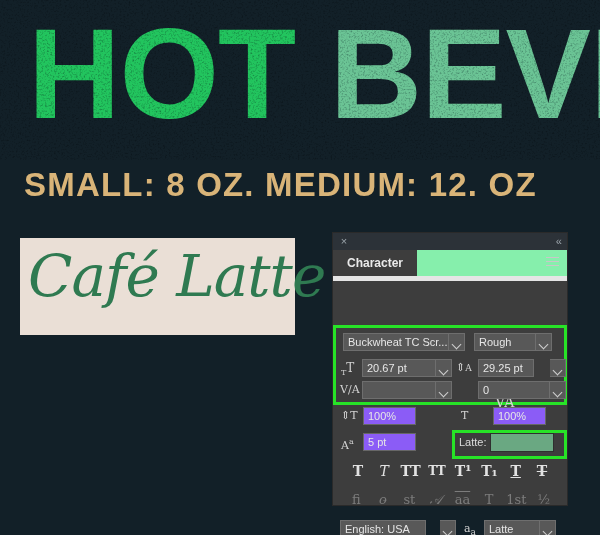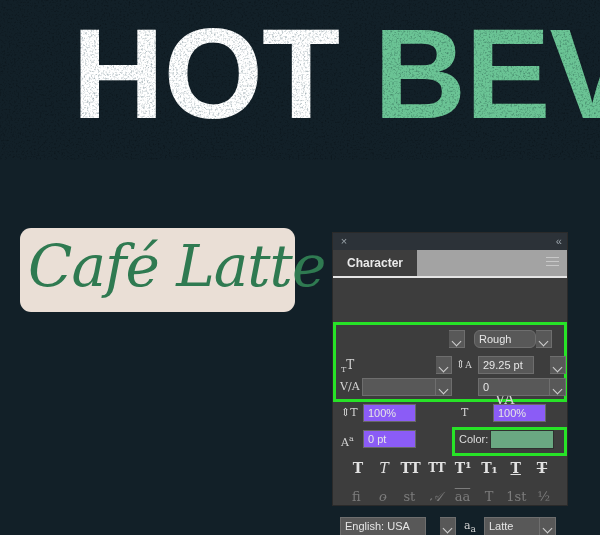--- a/index.html
+++ b/index.html
@@ -52,25 +52,24 @@
     font-weight: bold;
     font-size: 33px;
     letter-spacing: 1.2px;
     color: #d9b478;
     white-space: nowrap;
   }
 
   .artboard {
     position: absolute;
     left: 20px;
-    top: 228px;
+    top: 238px;
     width: 275px;
-    height: 84px;
+    height: 97px;
     background: #eadfd6;
-    border-radius: 11px;
   }
   .artboard .script {
     position: absolute;
     left: 8px;
     top: 4px;
     width: 268px;
     height: 90px;
     font-family: "DejaVu Serif", serif;
     font-style: italic;
     font-size: 58px;
@@ -103,22 +102,22 @@
     cursor: default;
   }
   .panel-titlebar .tb-collapse {
     position: absolute; right: 6px; top: 1px;
     color: #9aa3aa; font-size: 11px; line-height: 14px;
     letter-spacing: -1px;
   }
   .panel-tabbar {
     position: relative;
     height: 26px;
-    background: #a3a3a3;
-    border-bottom: 2px solid #e5e5e5;
+    background: #86efac;
+    border-bottom: 5px solid #e5e5e5;
   }
   .panel-tabbar .tab {
     position: absolute;
     left: 0; top: 0;
     height: 26px;
     padding: 0 14px;
     line-height: 26px;
     background: #3d3d3d;
     color: #eaeaea;
     font-size: 12px;
@@ -226,33 +225,34 @@
     border: 1px solid #2f2f2f;
   }
   sup, sub { font-size: 8px; }
 </style>
 </head>
 <body>
 
 <div id="canvas" style="background: rgb(18, 32, 40);">
 
   <div class="headline">
-    <span class="w1" style="color: #ffffff; margin-left: 44px;">HOT</span><span>&nbsp;</span><span class="w2" style="color: rgb(107, 196, 149);">BEVERA</span>
+    <span class="w1" style="color: #22c55e;">HOT</span><span>&nbsp;</span><span class="w2" style="color: rgb(107, 196, 149);">BEVERA</span>
   </div>
 
   <svg class="grain" viewBox="0 0 600 160" preserveAspectRatio="none">
     <defs>
       <filter id="speck">
         <feTurbulence type="fractalNoise" baseFrequency="0.55" numOctaves="4" seed="7"></feTurbulence>
         <feColorMatrix type="matrix" values="0 0 0 0 0.07  0 0 0 0 0.13  0 0 0 0 0.16  0 0 0 -2.2 1.15"></feColorMatrix>
       </filter>
     </defs>
     <rect x="0" y="0" width="600" height="160" filter="url(#speck)"></rect>
   </svg>
 
+  <div class="subhead" style="color: rgb(217, 180, 120);">SMALL: 8 OZ. MEDIUM: 12. OZ</div>
 
   <div class="artboard" style="background: rgb(234, 223, 214);">
     <div class="script" style="color: rgb(47, 122, 81);">Café Latte</div>
   </div>
 
   <div id="panel">
 
     <div class="panel-titlebar">
       <div class="tb-close">×</div>
       <div class="tb-collapse">‹‹</div>
@@ -265,27 +265,29 @@
           <i></i>
           <i></i>
         </div>
     </div>
 
     <div class="panel-body">
 
       <div class="anno" id="anno-top" style="border-color: rgb(39, 227, 39);"></div>
       <div class="anno" id="anno-color" style="border-color: rgb(39, 227, 39);"></div>
 
+      <div class="field" style="left:10px; top:52px; width:106px;">Buckwheat TC Scr...</div>
       <div class="caret" style="left:116px; top:52px;"></div>
 
-      <div class="field" style="left:141px; top:52px; width:62px;border-radius:6px;">Rough</div>
+      <div class="field" style="left:141px; top:52px; width:62px;">Rough</div>
       <div class="caret" style="left:203px; top:52px;"></div>
 
       <div class="glyph" style="left:8px; top:78px;">
         <sub>T</sub>T</div>
+      <div class="field" style="left:29px; top:78px; width:74px;">20.67 pt</div>
       <div class="caret" style="left:103px; top:78px;"></div>
 
       <div class="glyph" style="left:123px; top:78px; font-size:11px;">⇕<span style="font-size:9px;">A<br></span></div>
       <div class="field" style="left:145px; top:78px; width:56px;">29.25 pt</div>
       <div class="caret" style="left:217px; top:78px;"></div>
 
       <div class="glyph" style="left:7px; top:100px; font-size:11px;">V/A</div>
       <div class="field" style="left:29px; top:100px; width:74px;"></div>
       <div class="caret" style="left:103px; top:100px;"></div>
 
@@ -293,23 +295,23 @@
       <div class="field" style="left:145px; top:100px; width:72px;">0</div>
       <div class="caret" style="left:217px; top:100px;"></div>
 
       <div class="glyph" style="left:8px; top:126px; font-size:11px;">⇕T</div>
       <div class="field ro" style="left:30px; top:126px; width:53px;">100%</div>
 
       <div class="glyph" style="left:128px; top:126px; font-size:11px;">T</div>
       <div class="field ro" style="left:160px; top:126px; width:53px;">100%</div>
 
       <div class="glyph" style="left:8px; top:152px; font-size:11px;">A<sup>a</sup></div>
-      <div class="field ro" style="left:30px; top:152px; width:53px;">0 pt</div>
-
-      <div class="label" style="left:126px; top:152px;">Color:</div>
+      <div class="field ro" style="left:30px; top:152px; width:53px;">5 pt</div>
+
+      <div class="label" style="left:126px; top:152px;">Latte:</div>
       <div class="swatch" id="color-swatch" style="left: 157px; top: 152px; width: 64px; height: 19px; background: rgb(106, 168, 130);"></div>
 
       <div class="btnrow" style="top:181px;">
         <span class="fbtn">T</span>
         <span class="fbtn" style="font-style:italic; font-weight:normal;">T</span>
         <span class="fbtn">TT</span>
         <span class="fbtn" style="font-size:12px;">TT</span>
         <span class="fbtn">T¹</span>
         <span class="fbtn">T₁</span>
         <span class="fbtn" style="text-decoration:underline;">T</span>

